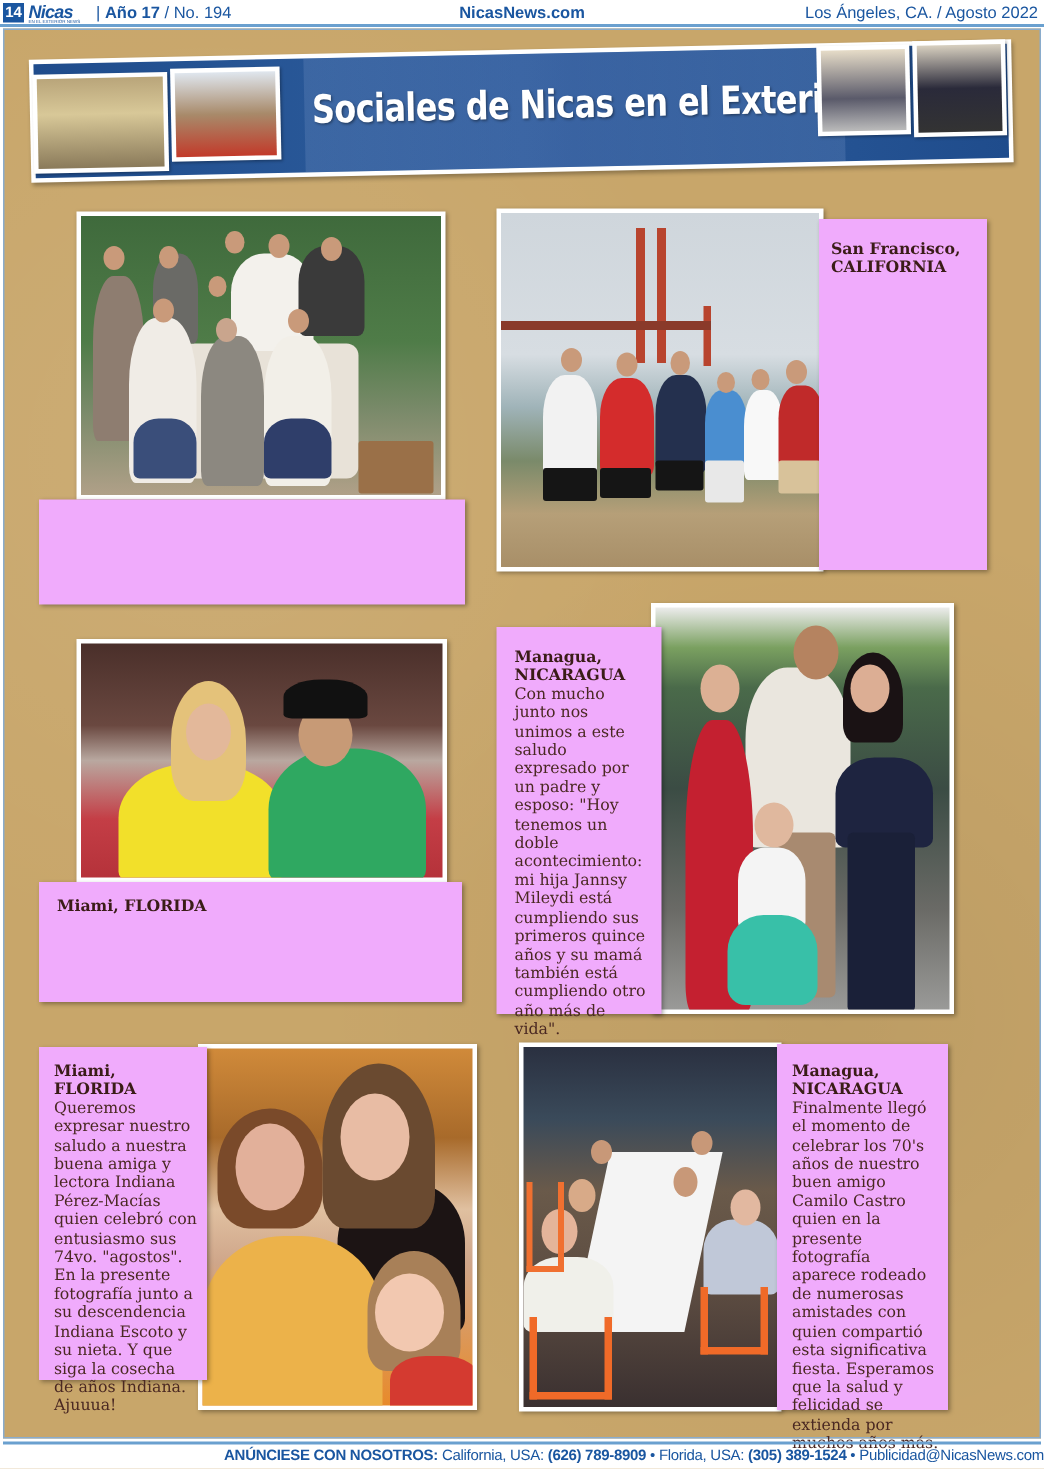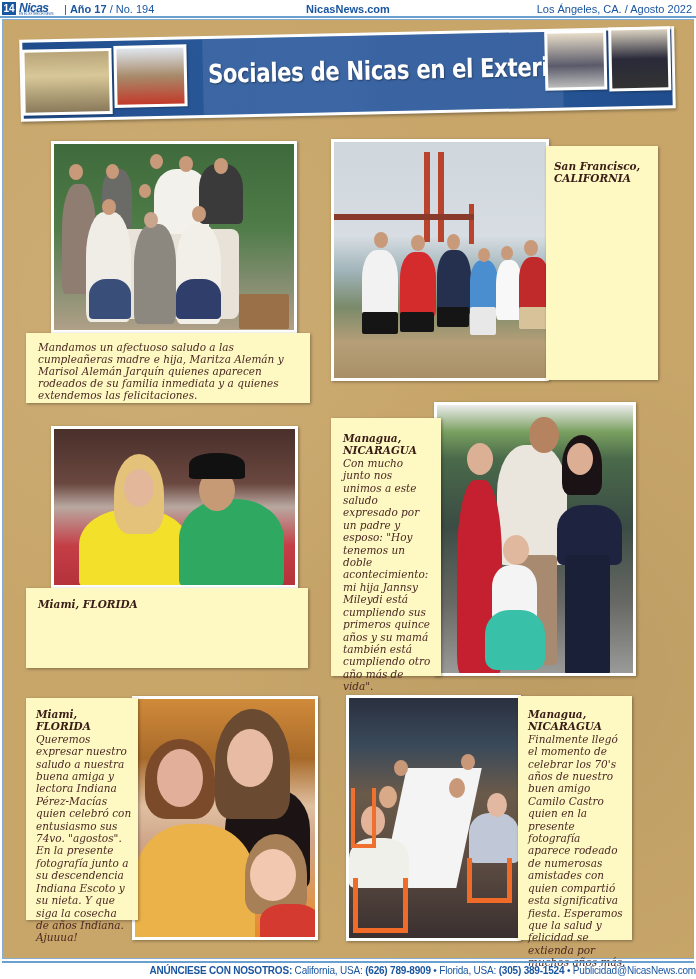--- a/index.html
+++ b/index.html
@@ -28,21 +28,21 @@
   .banner-inner { position: absolute; left: 3px; top: 3px; right: 3px; bottom: 3px; background: linear-gradient(90deg, #1f4c8c, #2f5f9f 50%, #1f4c8c); overflow: hidden; }
   .banner-title { position: absolute; left: 185px; top: 20px; font: bold 26px "DejaVu Sans", sans-serif; color: #fff; letter-spacing: -0.5px; transform: scaleX(0.82); transform-origin: left; white-space: nowrap; text-shadow: 1px 1px 2px rgba(0,0,0,0.4); }
   .bphoto { position: absolute; background: #fff; padding: 3px; box-shadow: 1px 1px 2px rgba(0,0,0,0.3); }
   .bphoto > div { width: 100%; height: 100%; }
 
   
   .photo { position: absolute; background: #fff; padding: 3px; box-shadow: 1px 1px 3px rgba(0,0,0,0.35); }
   .photo .img { width: 100%; height: 100%; position: relative; overflow: hidden; }
 
   
-  .cap { position: absolute; background: #fef9c3; padding: 8px 10px; box-shadow: 1px 1px 3px rgba(0,0,0,0.35); color: #4a2822; font-family: "DejaVu Serif", serif; font-style: italic; }
+  .cap { position: absolute; background: #f0abfc; padding: 8px 10px; box-shadow: 1px 1px 3px rgba(0,0,0,0.35); color: #4a2822; font-family: "DejaVu Serif", serif; }
   .cap .place { font-weight: bold; color: #3a1c17; font-size: 10.5px; line-height: 12px; }
   .cap .body { font-size: 10.5px; line-height: 12px; }
   .cap.narrow .place, .cap.narrow .body { font-size: 10.5px; line-height: 12.4px; }
 
   
   .footer { position: absolute; left: 0; top: 965px; width: 696px; text-align: right; font: 10px "Liberation Sans", sans-serif; color: #1a56a0; letter-spacing: -0.2px; }
   .footer b { font-weight: bold; }
   .footline { position: absolute; left: 2px; top: 961px; width: 692px; height: 2px; background: #6aa0cf; }
 
   
@@ -100,21 +100,20 @@
     <div class="head" style="left:96px;top:10px;width:13px;height:15px;"></div>
     <div class="head" style="left:125px;top:12px;width:14px;height:16px;"></div>
     <div class="head" style="left:160px;top:14px;width:14px;height:16px;"></div>
     <div class="head" style="left:85px;top:40px;width:12px;height:14px;"></div>
     <div class="head" style="left:48px;top:55px;width:14px;height:16px;"></div>
     <div class="head" style="left:90px;top:68px;width:14px;height:16px;background:#c9a58d;"></div>
     <div class="head" style="left:138px;top:62px;width:14px;height:16px;"></div>
   </div>
 </div>
 <div class="cap" style="left:26px;top:333px;width:284px;height:70px;padding:8px 12px;">
-  <div class="body">Mandamos un afectuoso saludo a las cumpleañeras madre e hija, Maritza Alemán y Marisol Alemán Jarquín quienes aparecen rodeados de su familia inmediata y a quienes extendemos las felicitaciones.</div>
 </div>
 
 <div class="photo" style="left:331px;top:139px;width:218px;height:242px;">
   <div class="img" style="background:linear-gradient(180deg,#cfd6dc 0%,#d7dde2 40%,#9fb3b8 55%,#7a8a6a 70%,#b69f78 85%,#a88f68 100%);">
     <div style="position:absolute;left:90px;top:10px;width:6px;height:90px;background:#b8442e;"></div>
     <div style="position:absolute;left:104px;top:10px;width:6px;height:90px;background:#b8442e;"></div>
     <div style="position:absolute;left:135px;top:62px;width:5px;height:40px;background:#b8442e;"></div>
     <div style="position:absolute;left:0;top:72px;width:140px;height:6px;background:#8a3a2a;"></div>
     <div class="fig" style="left:28px;top:108px;width:36px;height:70px;background:#f2f2f2;"></div>
     <div class="fig" style="left:66px;top:110px;width:36px;height:65px;background:#d42c2c;"></div>

